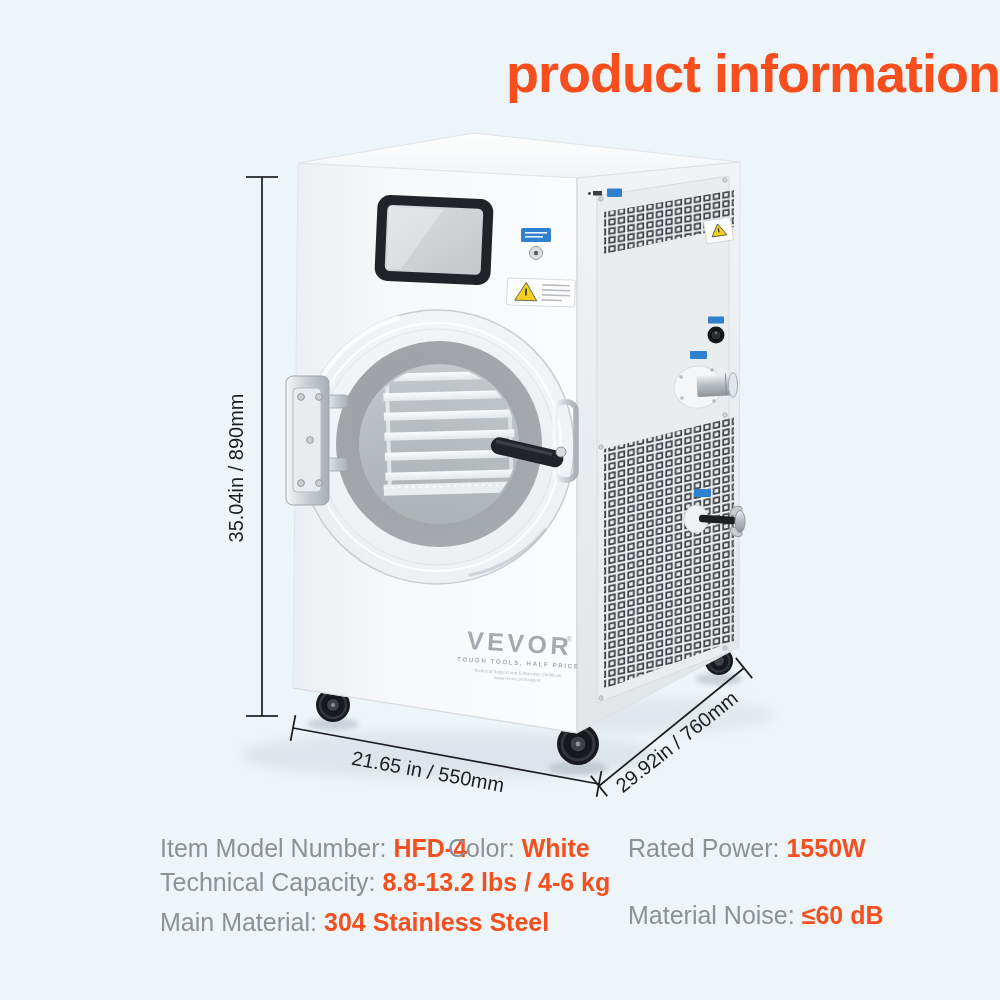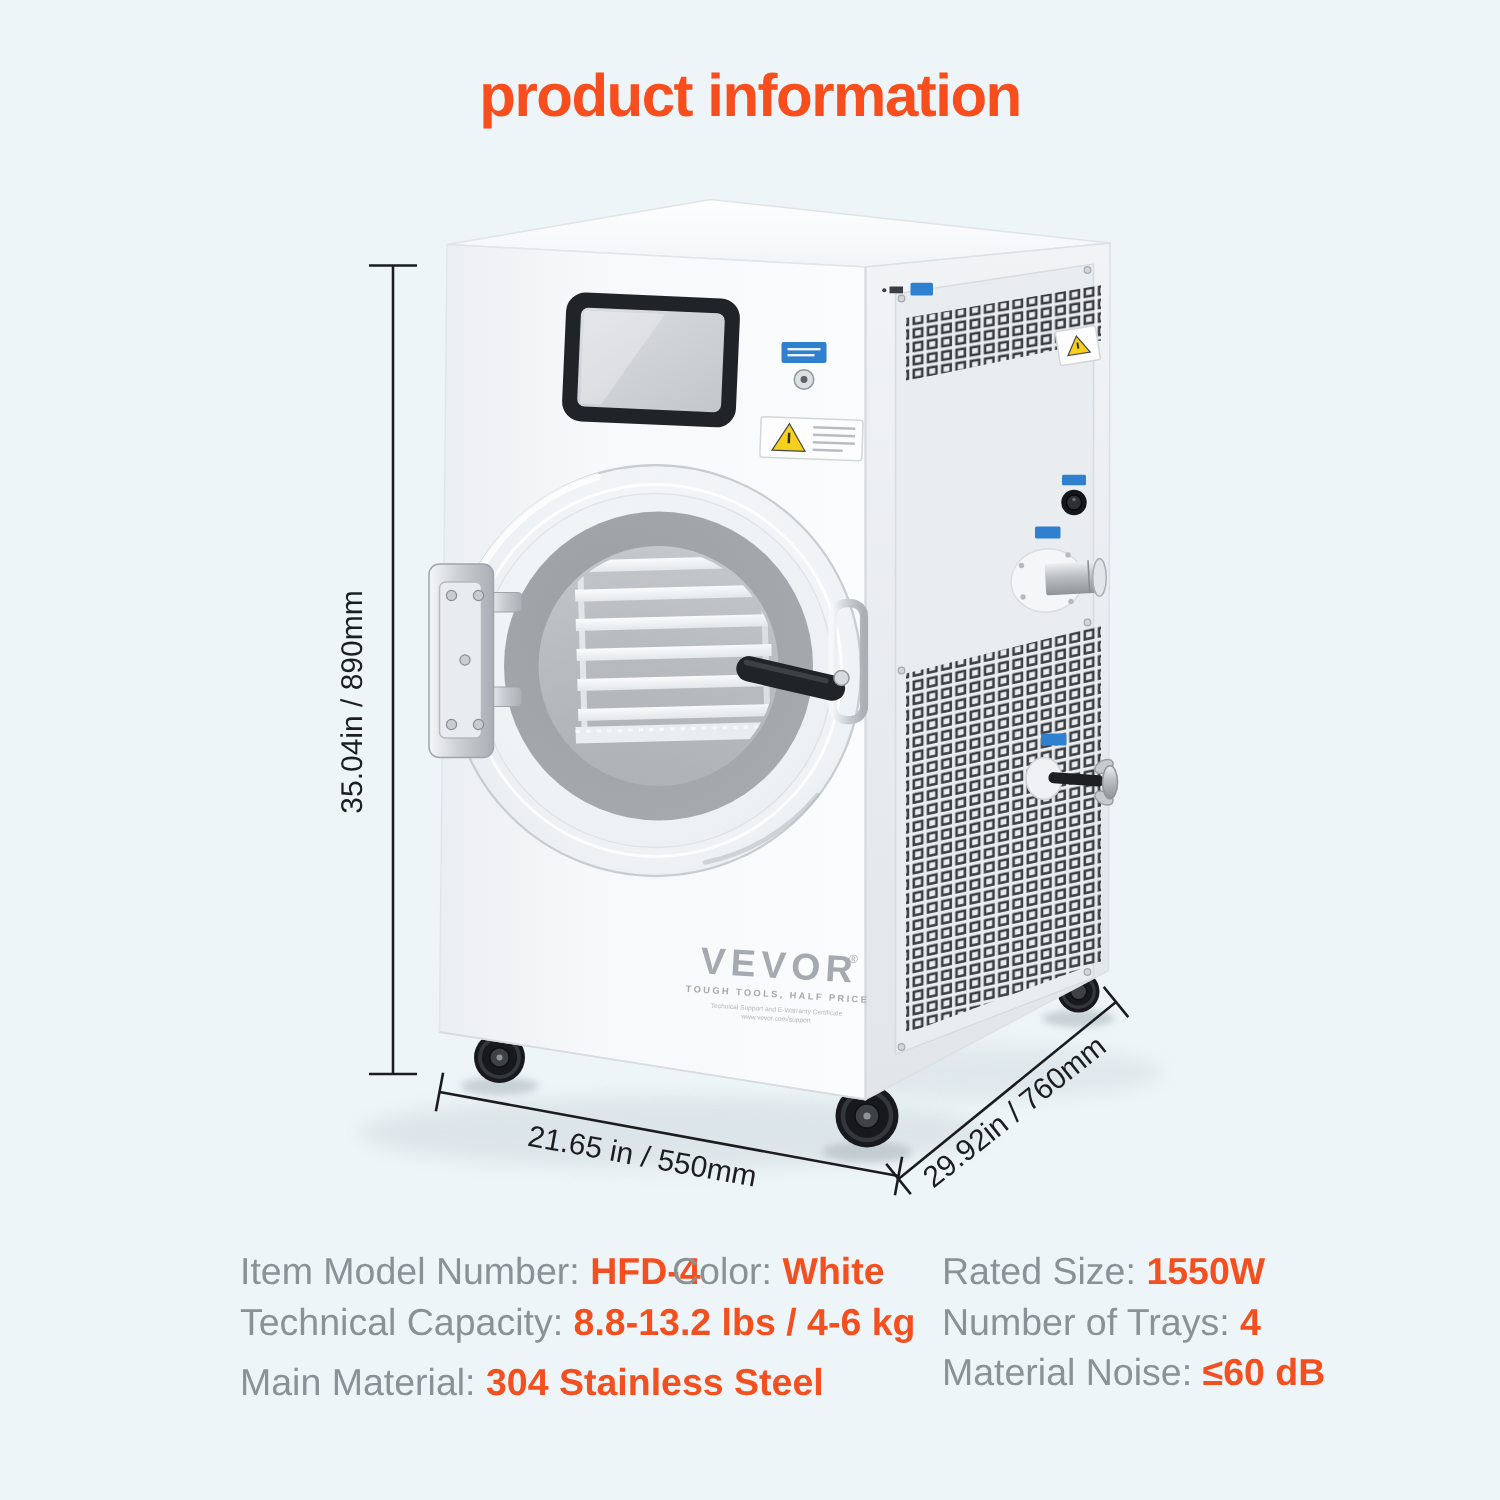--- a/index.html
+++ b/index.html
@@ -2,22 +2,22 @@
 <html><head>
 <meta charset="utf-8">
 <style>
   html,body{margin:0;padding:0;}
   .canvas{
     position:relative;width:1000px;height:1000px;overflow:hidden;
     background:#EDF5F8;
     font-family:"Liberation Sans",sans-serif;
   }
   .title{
-    position:absolute;top:42px;left:0;width:100%;text-align:center;
-    font-size:40px;font-weight:bold;letter-spacing:-1px;color:#F84E1D;
+    position:absolute;top:42px;left:0;width:100%;text-align:right;
+    font-size:54px;font-weight:bold;letter-spacing:-1px;color:#F84E1D;
   }
   .scene{position:absolute;left:0;top:0;width:1000px;height:1000px;}
   .dim-label{
     position:absolute;font-size:20px;color:#1B1D1F;white-space:nowrap;
   }
   #dimH{left:236px;top:468px;transform:translate(-50%,-50%) rotate(-90deg);}
   #dimW{left:428px;top:772px;transform:translate(-50%,-50%) rotate(10.3deg);}
   #dimD{left:677px;top:742px;transform:translate(-50%,-50%) rotate(-38.5deg);}
   .spec{position:absolute;font-size:25px;color:#8B9196;white-space:nowrap;}
   .spec .val{color:#F4501F;font-weight:bold;margin-left:7px;}
@@ -285,29 +285,26 @@
   <div class="dim-label" id="dimW">21.65 in / 550mm</div>
   <div class="dim-label" id="dimD">29.92in / 760mm</div>
 
   <div class="spec" style="left:160px;top:834px">
     <span class="lbl">Item Model Number:</span><span class="val">HFD-4</span>
   </div>
   <div class="spec" style="left:448px;top:834px">
     <span class="lbl">Color:</span><span class="val">White</span>
   </div>
   <div class="spec" style="left:628px;top:834px">
-    <span class="lbl">Rated Size:</span><span class="val">1550W</span>
+    <span class="lbl">Rated Power:</span><span class="val">1550W</span>
   </div>
 
   <div class="spec" style="left:160px;top:868px">
     <span class="lbl">Technical Capacity:</span><span class="val">8.8-13.2 lbs / 4-6 kg</span>
   </div>
-  <div class="spec" style="left:628px;top:868px">
-    <span class="lbl">Number of Trays:</span><span class="val">4</span>
-  </div>
 
   <div class="spec" style="left:628px;top:901px">
     <span class="lbl">Material Noise:</span><span class="val">≤60 dB</span>
   </div>
 
   <div class="spec" style="left:160px;top:908px">
     <span class="lbl">Main Material:</span><span class="val">304 Stainless Steel</span>
   </div>
 
 </div>

